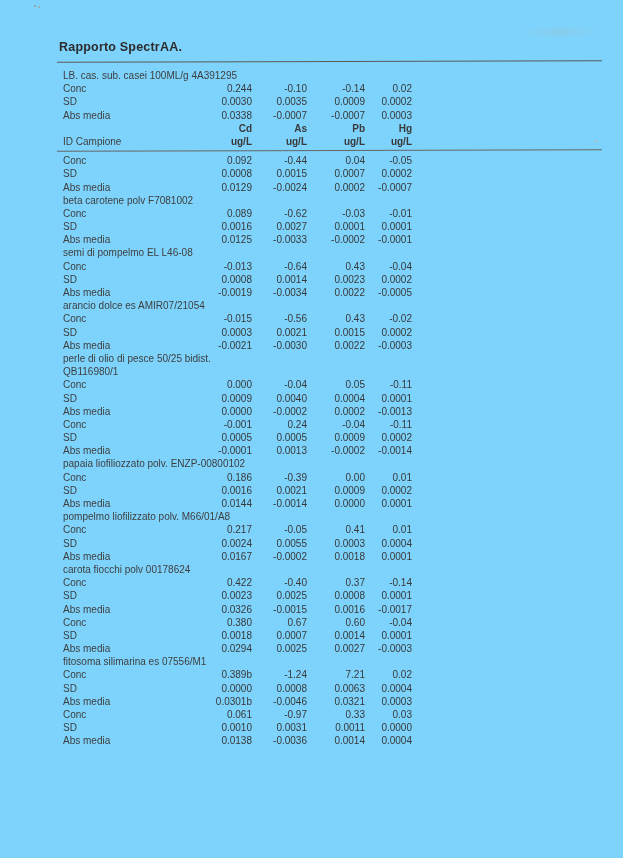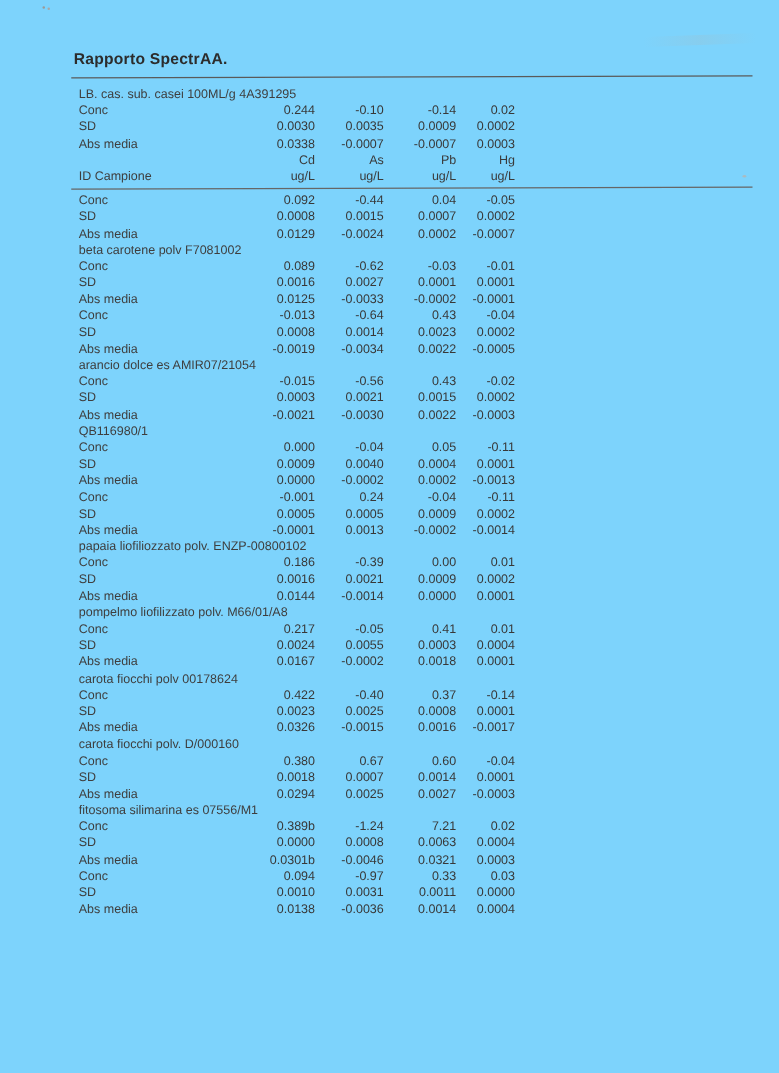--- a/index.html
+++ b/index.html
@@ -25,21 +25,21 @@
     display:grid;
     grid-template-columns:137px 58px 55px 58px 47px 1fr;
     height:13.2px;line-height:13.2px;
     font-size:10px;
     align-items:baseline;
   }
   .cell{white-space:nowrap;overflow:visible;}
   .label-cell{padding-left:6px;color:#3e3e3e;}
   .num-cell{text-align:right;color:#383838;}
   .name-cell{grid-column:1 / -1;padding-left:6px;color:#3e3e3e;}
-  .hdr-cell{text-align:right;color:#3a3a3a;}
+  .hdr-cell{text-align:right;color:#3a3a3a;font-weight:bold;}
   
   .artifact-colon{
     position:absolute;left:34px;top:5px;width:2px;height:2px;
     background:#9a9a98;border-radius:50%;
     box-shadow:4px 1px 0 0 #a8a8a6;
   }
   .artifact-dot{
     position:absolute;left:594px;top:140px;width:3px;height:2px;
     background:#b5b5b2;border-radius:50%;opacity:.8;
   }
@@ -162,20 +162,23 @@
           <div class="grid-row">
             <div class="cell label-cell">Abs media</div>
             <div class="cell num-cell">0.0125</div>
             <div class="cell num-cell">-0.0033</div>
             <div class="cell num-cell">-0.0002</div>
             <div class="cell num-cell">-0.0001</div>
             <div class="cell"></div>
           </div>
         </div>
         <div class="sample">
+          <div class="grid-row name-row">
+            <div class="cell name-cell">semi di pompelmo EL L46-08</div>
+          </div>
           <div class="grid-row">
             <div class="cell label-cell">Conc</div>
             <div class="cell num-cell">-0.013</div>
             <div class="cell num-cell">-0.64</div>
             <div class="cell num-cell">0.43</div>
             <div class="cell num-cell">-0.04</div>
             <div class="cell"></div>
           </div>
           <div class="grid-row">
             <div class="cell label-cell">SD</div>
@@ -218,20 +221,23 @@
             <div class="cell label-cell">Abs media</div>
             <div class="cell num-cell">-0.0021</div>
             <div class="cell num-cell">-0.0030</div>
             <div class="cell num-cell">0.0022</div>
             <div class="cell num-cell">-0.0003</div>
             <div class="cell"></div>
           </div>
         </div>
         <div class="sample">
           <div class="grid-row name-row">
+            <div class="cell name-cell">perle di olio di pesce 50/25  bidist.</div>
+          </div>
+          <div class="grid-row name-row">
             <div class="cell name-cell">QB116980/1</div>
           </div>
           <div class="grid-row">
             <div class="cell label-cell">Conc</div>
             <div class="cell num-cell">0.000</div>
             <div class="cell num-cell">-0.04</div>
             <div class="cell num-cell">0.05</div>
             <div class="cell num-cell">-0.11</div>
             <div class="cell"></div>
           </div>
@@ -359,23 +365,20 @@
           <div class="grid-row">
             <div class="cell label-cell">Abs media</div>
             <div class="cell num-cell">0.0326</div>
             <div class="cell num-cell">-0.0015</div>
             <div class="cell num-cell">0.0016</div>
             <div class="cell num-cell">-0.0017</div>
             <div class="cell"></div>
           </div>
         </div>
         <div class="sample">
-          <div class="grid-row name-row">
-            <div class="cell name-cell">carota fiocchi polv. D/000160</div>
-          </div>
           <div class="grid-row">
             <div class="cell label-cell">Conc</div>
             <div class="cell num-cell">0.380</div>
             <div class="cell num-cell">0.67</div>
             <div class="cell num-cell">0.60</div>
             <div class="cell num-cell">-0.04</div>
             <div class="cell"></div>
           </div>
           <div class="grid-row">
             <div class="cell label-cell">SD</div>
@@ -419,21 +422,21 @@
             <div class="cell num-cell">0.0301b</div>
             <div class="cell num-cell">-0.0046</div>
             <div class="cell num-cell">0.0321</div>
             <div class="cell num-cell">0.0003</div>
             <div class="cell"></div>
           </div>
         </div>
         <div class="sample">
           <div class="grid-row">
             <div class="cell label-cell">Conc</div>
-            <div class="cell num-cell">0.094</div>
+            <div class="cell num-cell">0.061</div>
             <div class="cell num-cell">-0.97</div>
             <div class="cell num-cell">0.33</div>
             <div class="cell num-cell">0.03</div>
             <div class="cell"></div>
           </div>
           <div class="grid-row">
             <div class="cell label-cell">SD</div>
             <div class="cell num-cell">0.0010</div>
             <div class="cell num-cell">0.0031</div>
             <div class="cell num-cell">0.0011</div>

